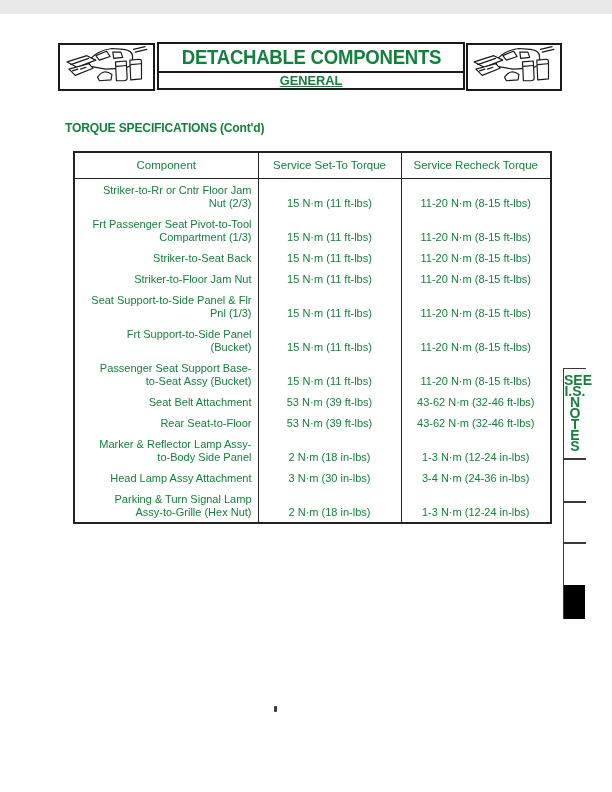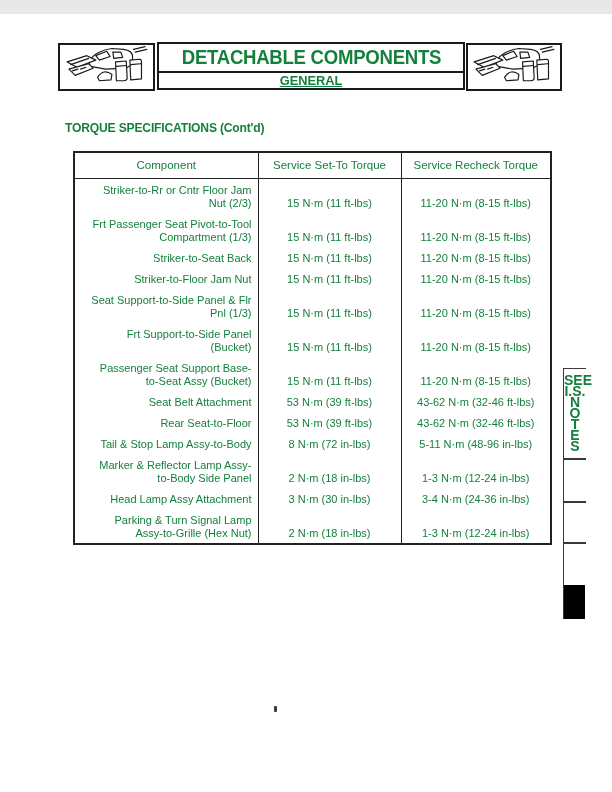--- a/index.html
+++ b/index.html
@@ -209,25 +209,20 @@
           <td class="comp">Seat Belt Attachment</td>
           <td class="val">53 N·m (39 ft-lbs)</td>
           <td class="val">43-62 N·m (32-46 ft-lbs)</td>
         </tr>
         <tr>
           <td class="comp">Rear Seat-to-Floor</td>
           <td class="val">53 N·m (39 ft-lbs)</td>
           <td class="val">43-62 N·m (32-46 ft-lbs)</td>
         </tr>
         <tr>
-          <td class="comp">Tail &amp; Stop Lamp Assy-to-Body</td>
-          <td class="val">8 N·m (72 in-lbs)</td>
-          <td class="val">5-11 N·m (48-96 in-lbs)</td>
-        </tr>
-        <tr>
           <td class="comp">Marker &amp; Reflector Lamp Assy-to-Body Side Panel</td>
           <td class="val">2 N·m (18 in-lbs)</td>
           <td class="val">1-3 N·m (12-24 in-lbs)</td>
         </tr>
         <tr>
           <td class="comp">Head Lamp Assy Attachment</td>
           <td class="val">3 N·m (30 in-lbs)</td>
           <td class="val">3-4 N·m (24-36 in-lbs)</td>
         </tr>
         <tr>

